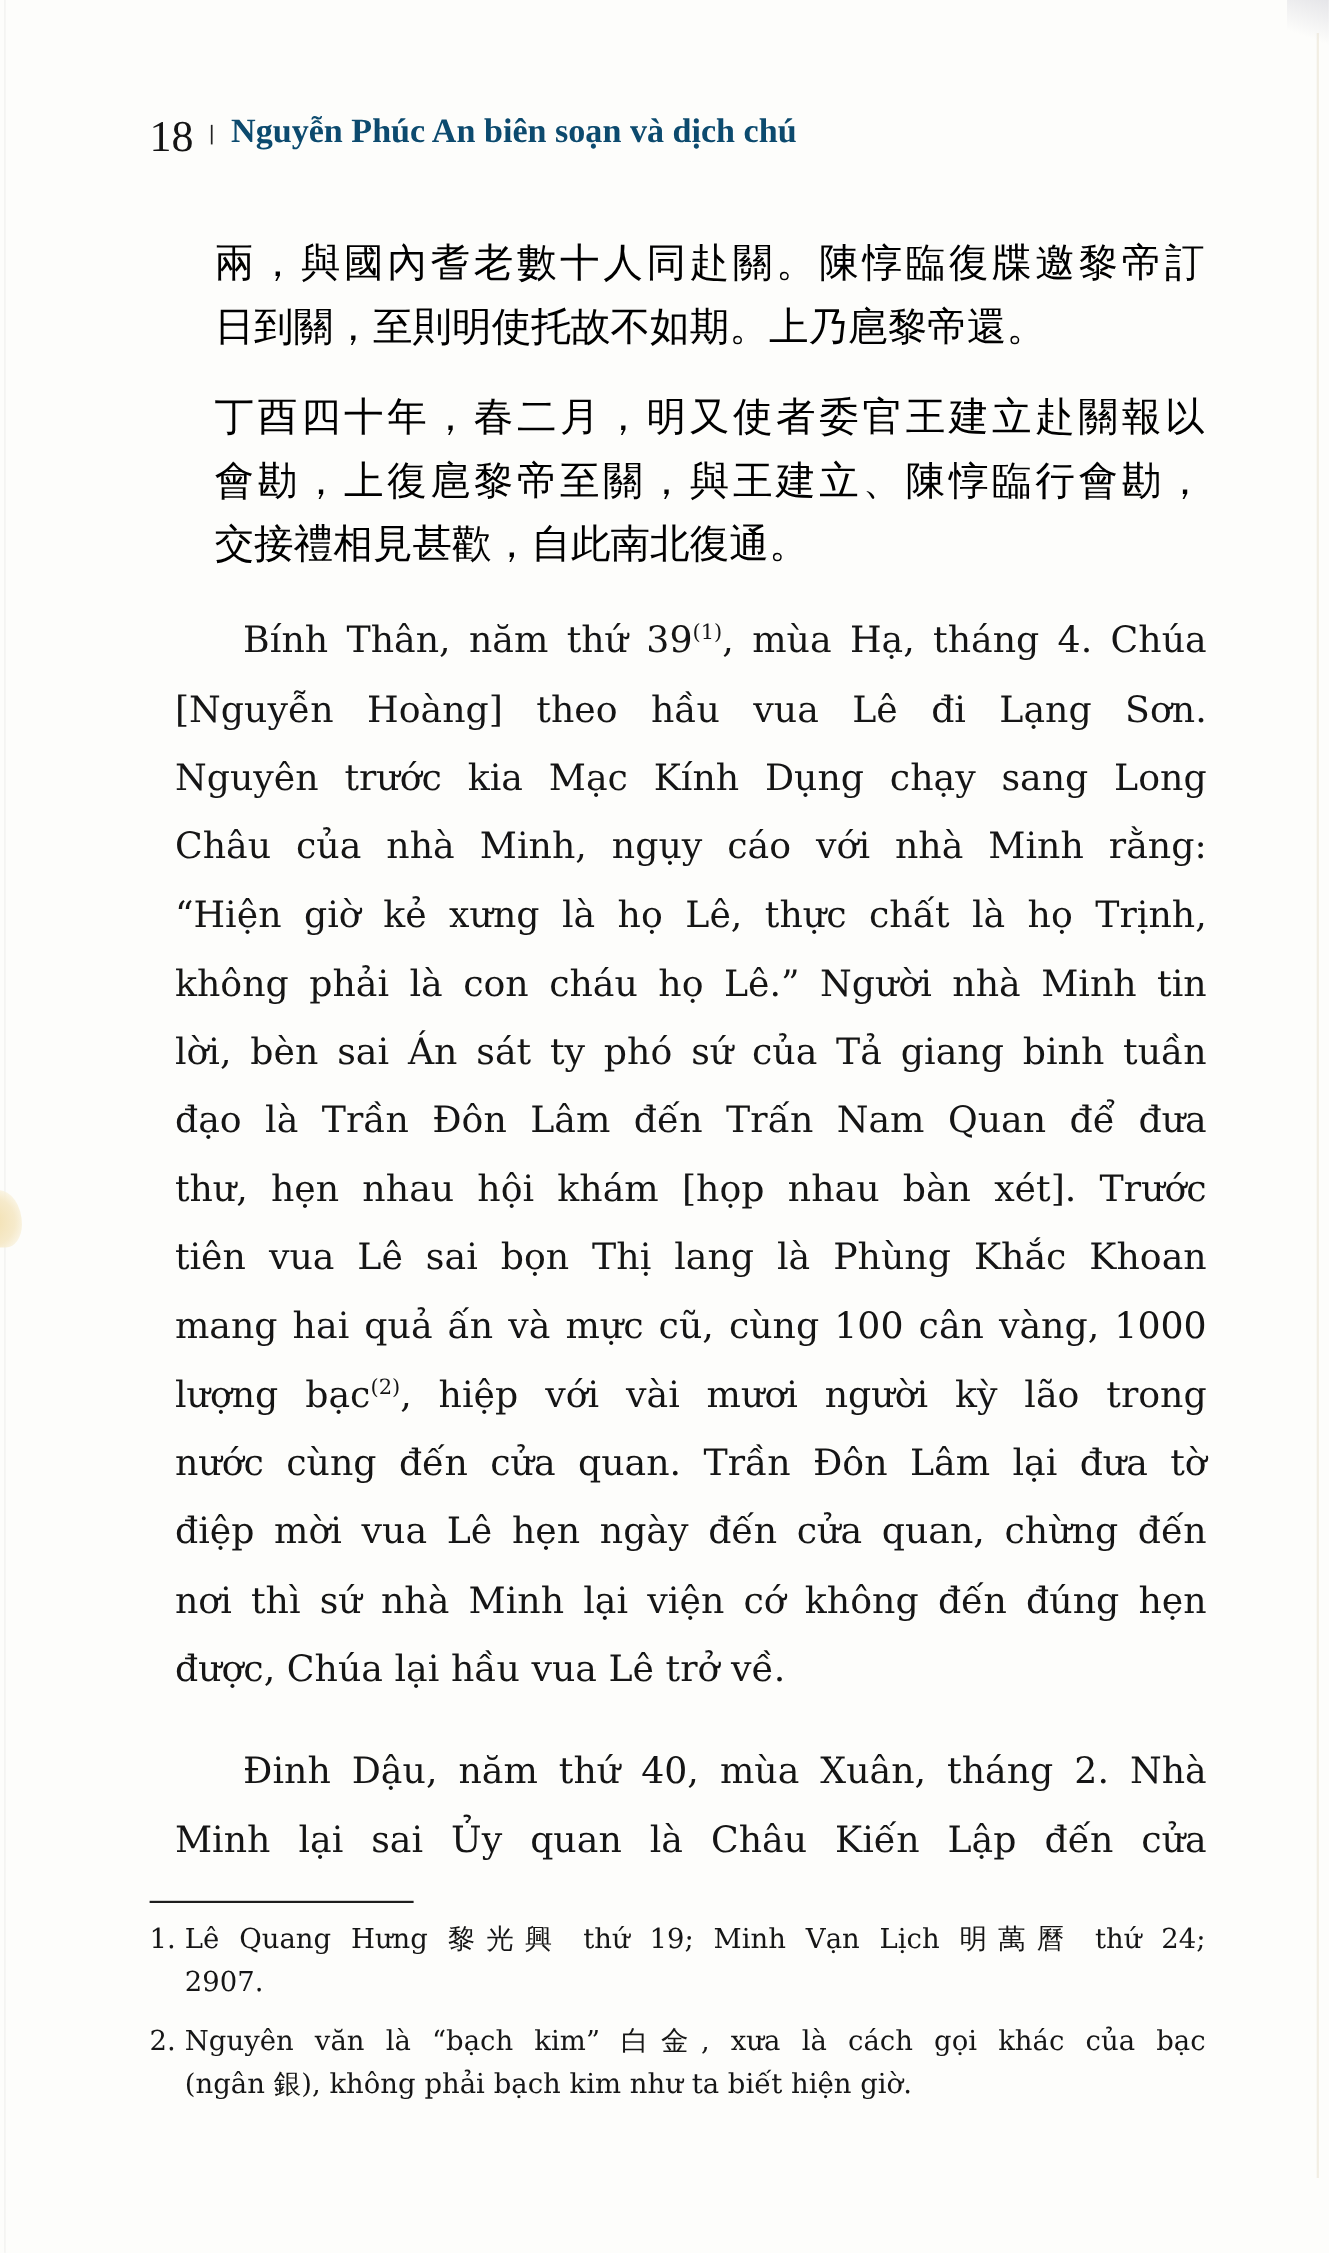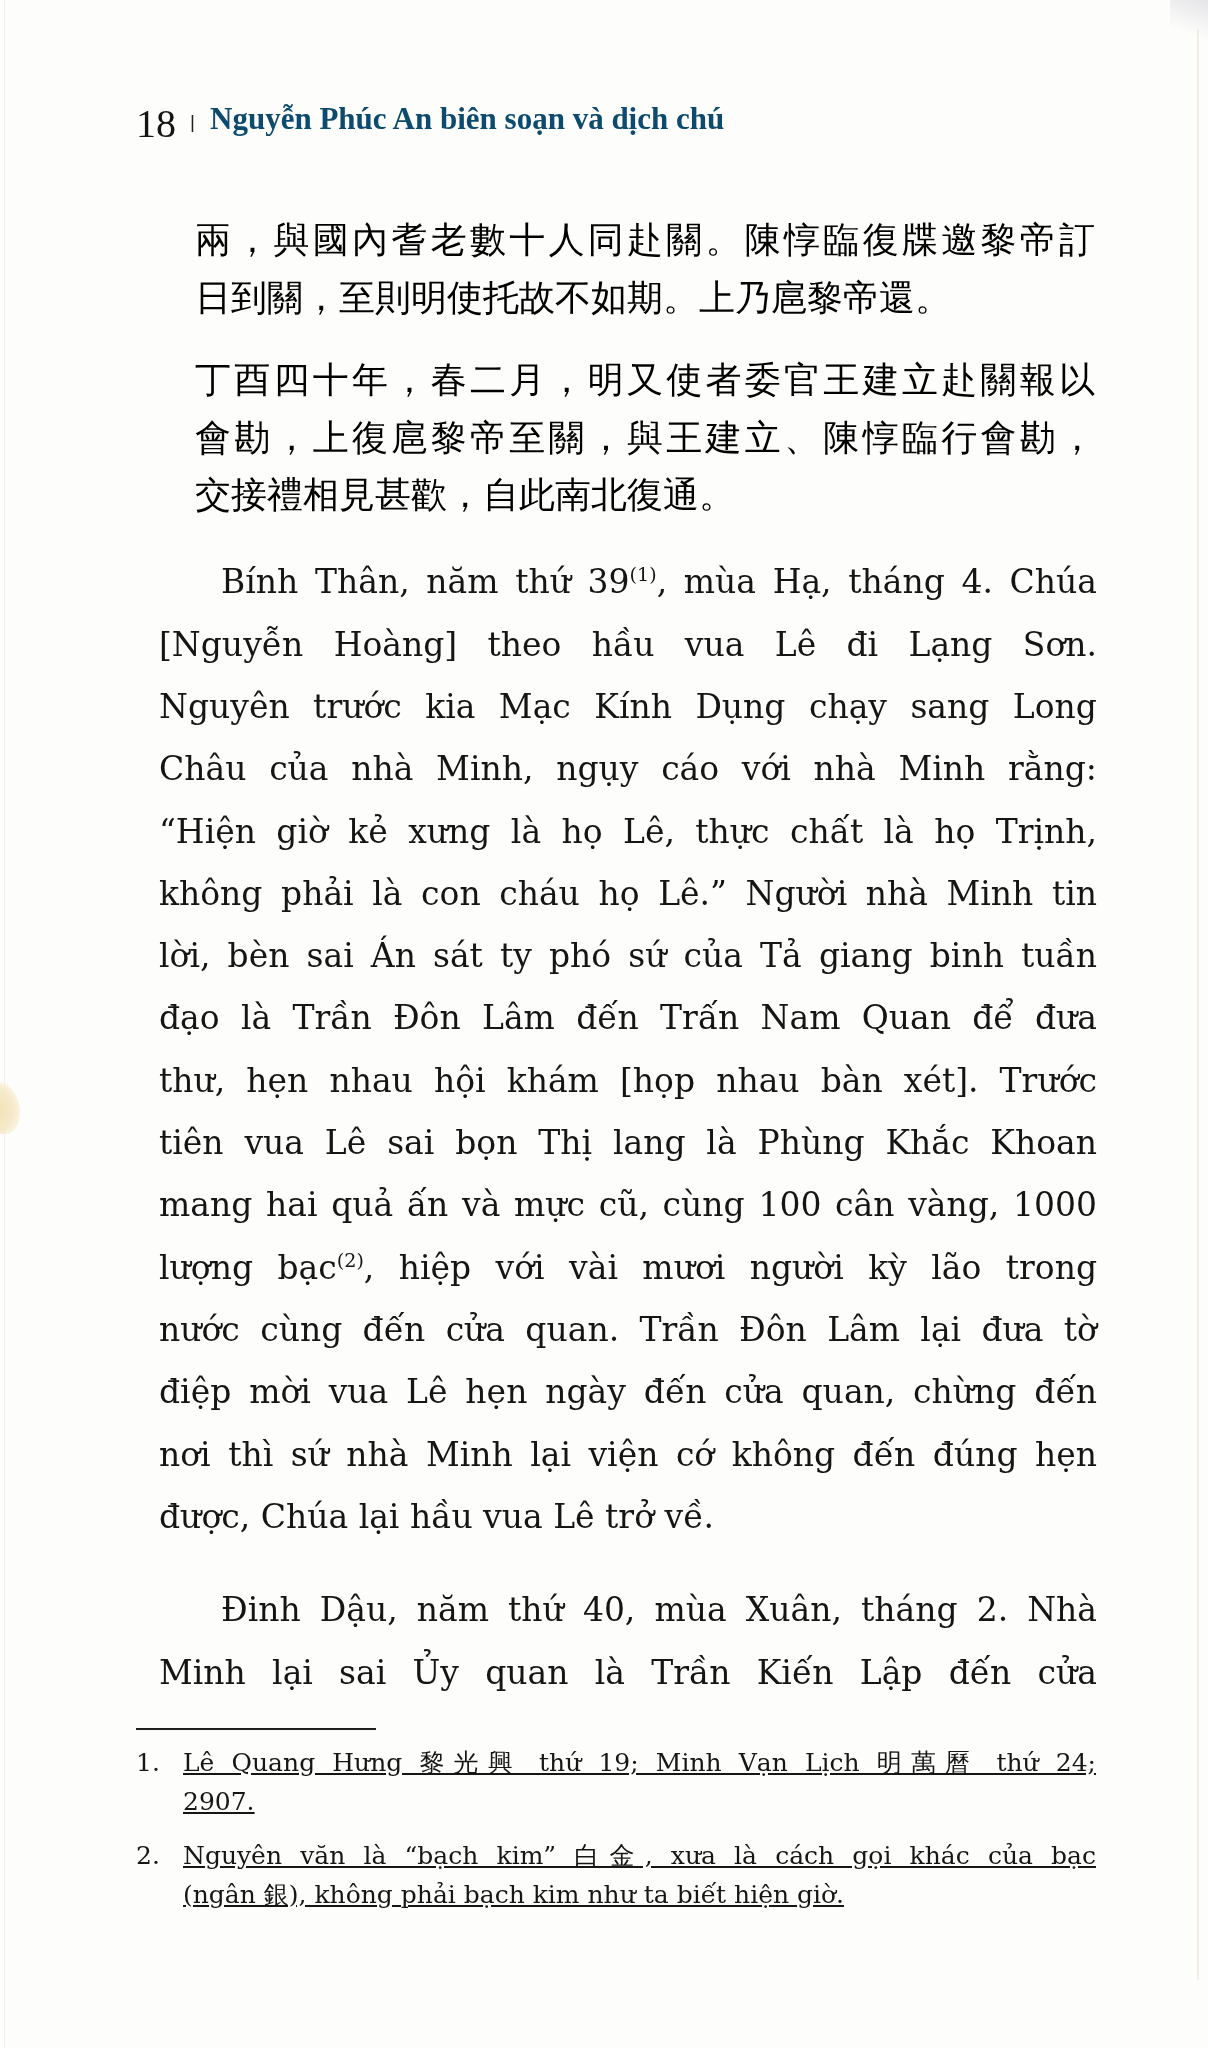--- a/index.html
+++ b/index.html
@@ -35,21 +35,21 @@
       text-align: justify; text-align-last: justify; margin-left: 24px; }
     .vi .ln.first { padding-left: 62px; }
     .vi .ln.last { text-align-last: left; }
     .ref { font-size: 0.58em; vertical-align: 0.62em; line-height: 0; }
 
     .rule { position: absolute; left: 136px; top: 1728px; width: 240px; height: 2px; background: #1e1e1e; }
 
     .fn { position: absolute; left: 136px; width: 960px;
       font-family: "DejaVu Serif", serif; font-size: 25px; color: #161616; }
     .fn .num { position: absolute; left: 0; top: 0; height: 39px; line-height: 39px; }
-    .fn .body { margin-left: 47px; text-decoration: underline; }
+    .fn .body { margin-left: 32px; }
     .fn .ln { height: 39px; line-height: 39px; white-space: nowrap;
       text-align: justify; text-align-last: justify; }
     .fn .ln.last { text-align-last: left; }
   </style>
 </head>
 <body>
 
 <div class="edge-left"></div>
 <div class="edge-right"></div>
 <div class="corner-shade"></div>
@@ -85,21 +85,21 @@
   <div class="ln">mang hai quả ấn và mực cũ, cùng 100 cân vàng, 1000</div>
   <div class="ln"><span>lượng bạc</span><span class="ref">(2)</span><span>, hiệp với vài mươi người kỳ lão trong</span></div>
   <div class="ln">nước cùng đến cửa quan. Trần Đôn Lâm lại đưa tờ</div>
   <div class="ln">điệp mời vua Lê hẹn ngày đến cửa quan, chừng đến</div>
   <div class="ln">nơi thì sứ nhà Minh lại viện cớ không đến đúng hẹn</div>
   <div class="ln last">được, Chúa lại hầu vua Lê trở về.</div>
 </div>
 
 <div class="vi" style="top:1579.4px;" lang="vi">
   <div class="ln first">Đinh Dậu, năm thứ 40, mùa Xuân, tháng 2. Nhà</div>
-  <div class="ln">Minh lại sai Ủy quan là Trần Kiến Lập đến cửa</div>
+  <div class="ln">Minh lại sai Ủy quan là Châu Kiến Lập đến cửa</div>
 </div>
 
 <div class="rule"></div>
 
 <div class="fn" style="top:1742.8px;" lang="vi">
   <span class="num">1.</span>
   <div class="body">
     <div class="ln">Lê Quang Hưng 黎光興 thứ 19; Minh Vạn Lịch 明萬曆 thứ 24;</div>
     <div class="ln last">2907.</div>
   </div>

